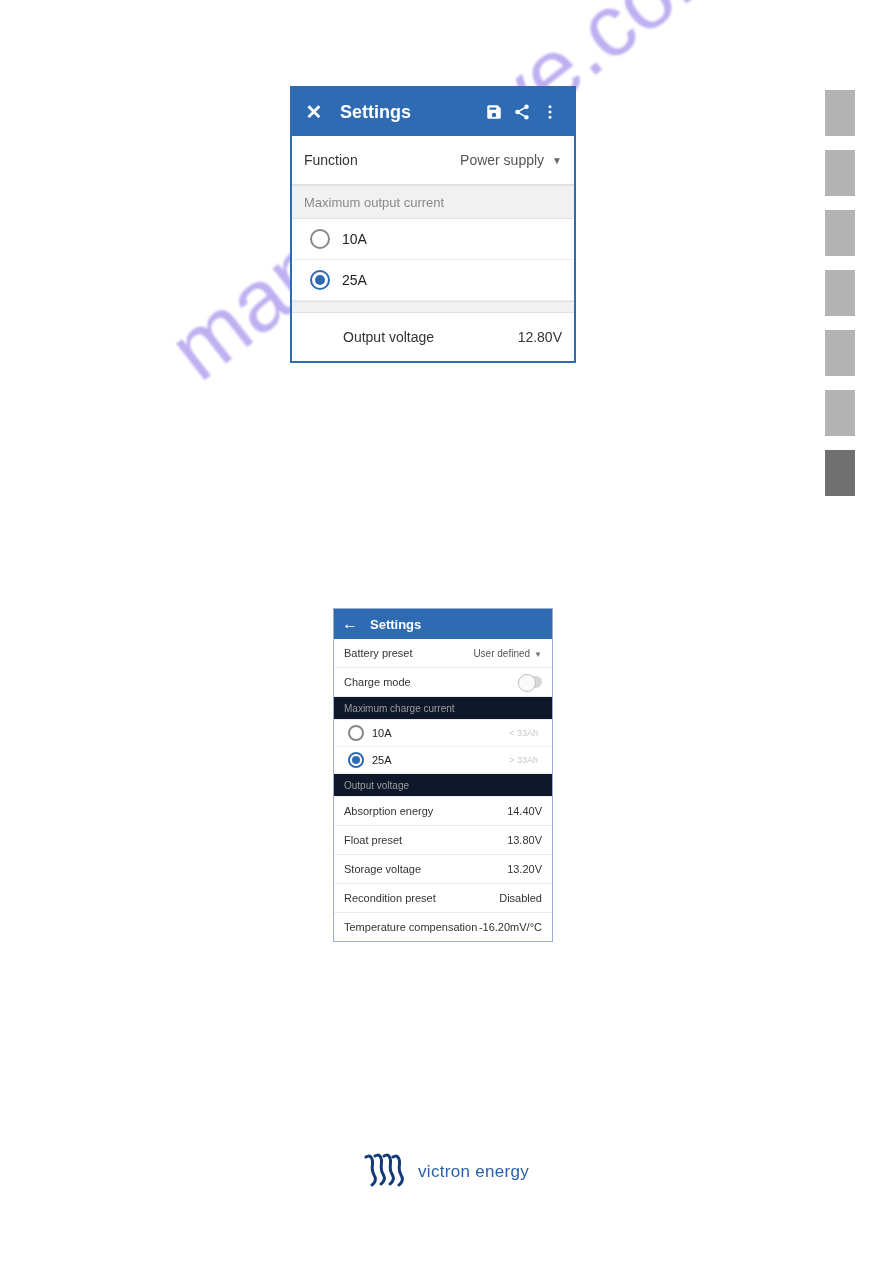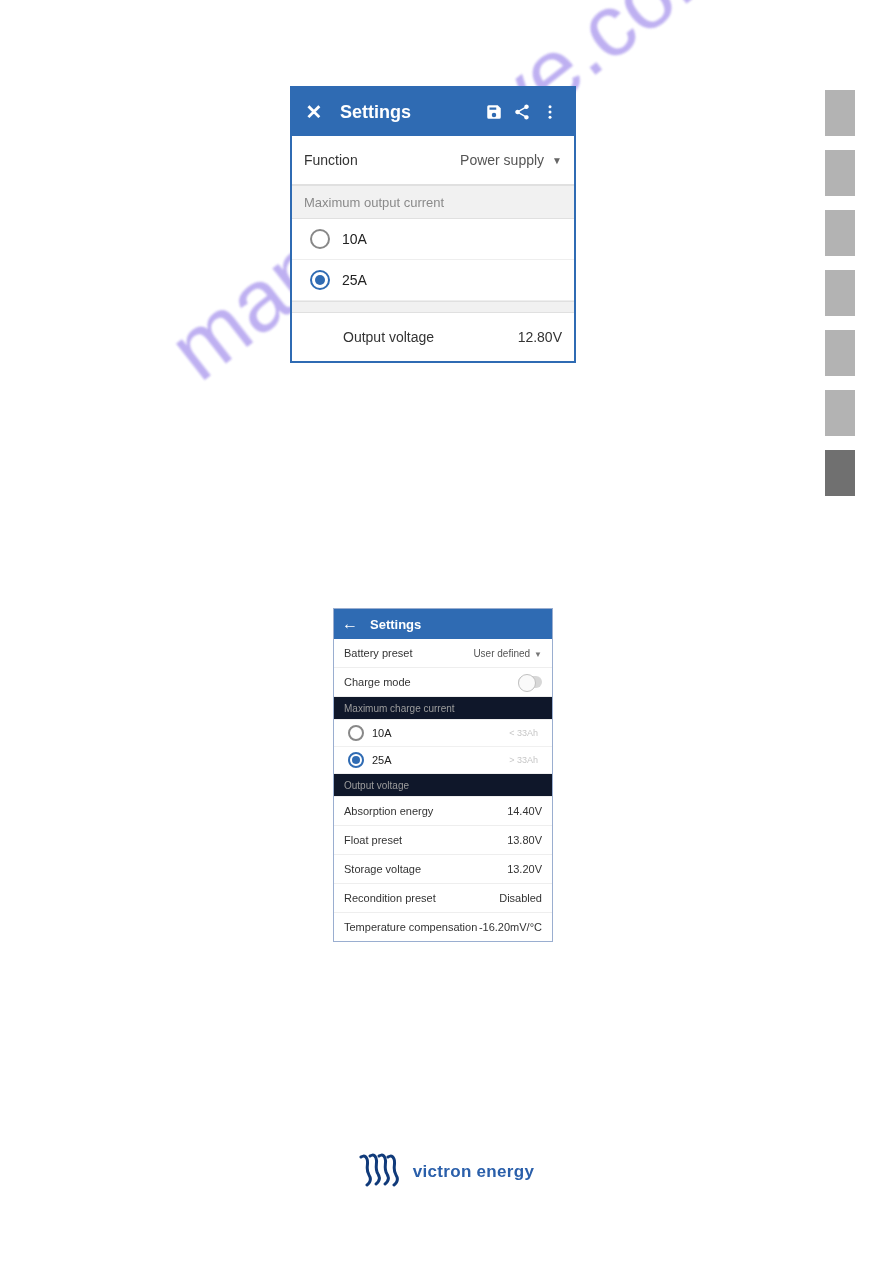--- a/index.html
+++ b/index.html
@@ -41,21 +41,21 @@
   .shot2 .radio-row2{display:flex;align-items:center;height:26px;padding:0 14px;border-bottom:1px solid #f0f0f0;}
   .shot2 .radio-row2 .radio{width:12px;height:12px;border:2px solid #888;border-radius:50%;margin-right:8px;position:relative;}
   .shot2 .radio-row2 .radio.sel{border-color:#2f6bb3;}
   .shot2 .radio-row2 .radio.sel::after{content:"";position:absolute;left:2px;top:2px;width:8px;height:8px;border-radius:50%;background:#2f6bb3;}
   .shot2 .radio-row2 .hint{margin-left:auto;color:#c7c7c7;font-size:9px;}
   .toggle{width:24px;height:12px;border-radius:6px;background:#d7d7d7;position:relative;}
   .toggle::after{content:"";position:absolute;left:0;top:-2px;width:16px;height:16px;border-radius:50%;background:#fafafa;border:1px solid #c0c0c0;}
   
   .footer{position:absolute;left:0;bottom:72px;width:100%;display:flex;justify-content:center;}
   .logo{display:flex;align-items:center;gap:10px;}
-  .logo-text{font-size:17px;font-weight:700;color:#2a5faa;letter-spacing:.3px;}
+  .logo-text{font-size:17px;font-weight:400;color:#2a5faa;letter-spacing:.3px;}
 </style>
 </head>
 <body>
 
 <div class="page">
 
   <div class="side-tabs">
     <div class="side-tab"></div>
     <div class="side-tab"></div>
     <div class="side-tab"></div>

